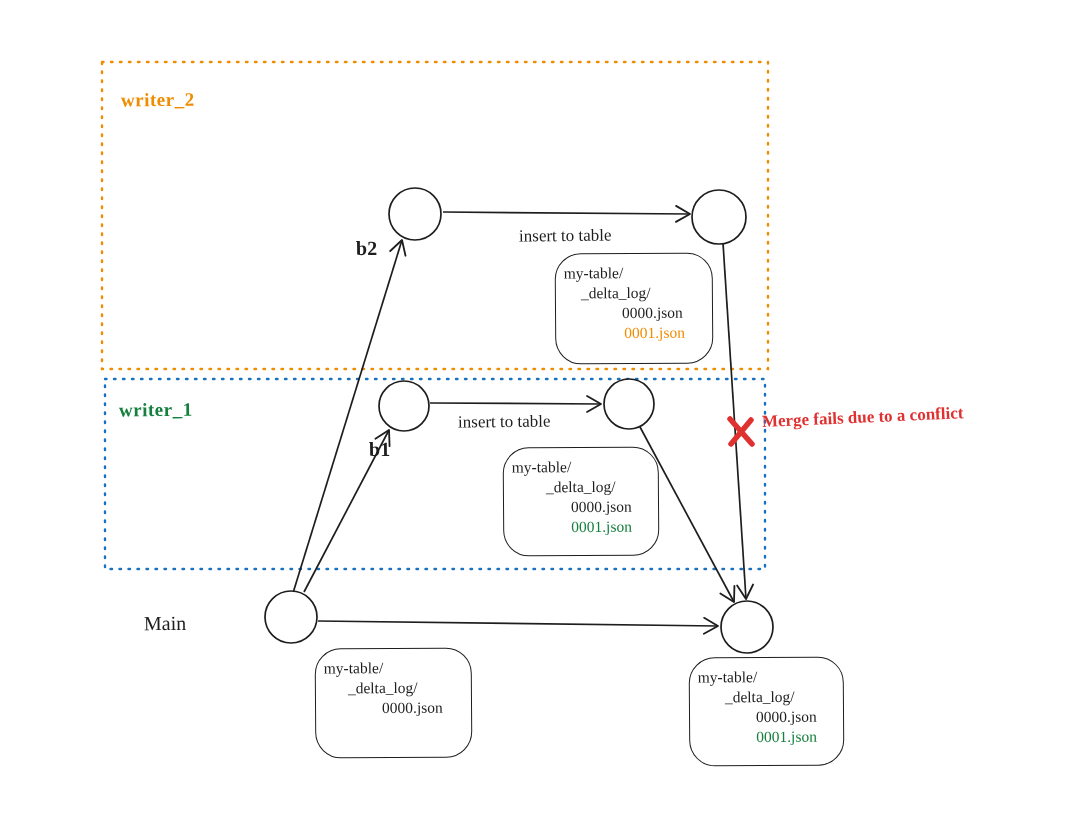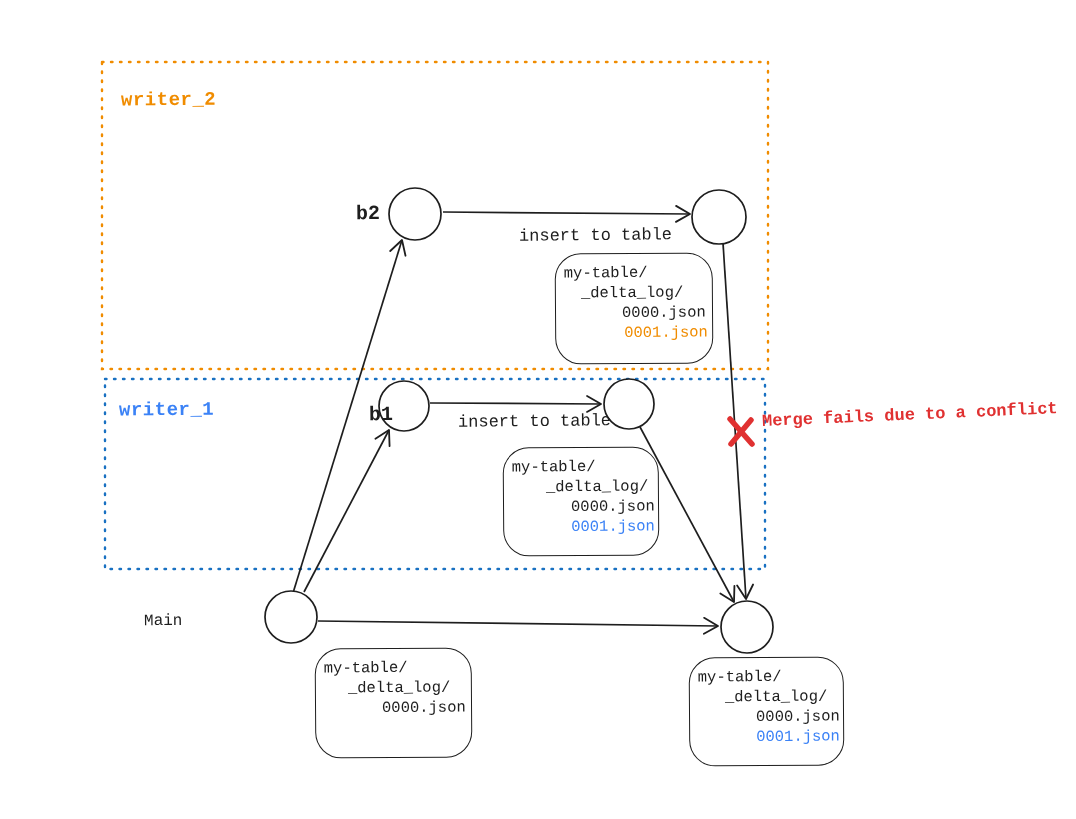--- a/index.html
+++ b/index.html
@@ -1,33 +1,33 @@
 <!DOCTYPE html>
 <html><head>
 <meta charset="utf-8">
 <style>
   html, body { margin: 0; padding: 0; background: #ffffff; }
   .canvas {
     position: relative;
     width: 1076px;
     height: 819px;
     background: #ffffff;
-    font-family: Liberation Mono, monospace;
+    font-family: Liberation Serif, serif;
     color: #1e1e1e;
     overflow: hidden;
   }
   svg.shapes { position: absolute; left: 0; top: 0; }
   .txt { position: absolute; white-space: nowrap; transform: rotate(-0.6deg); }
   .lane-label { font-size: 19px; font-weight: bold; letter-spacing: 0.5px; }
-  .branch-label { font-size: 20px; font-weight: bold; }
-  .main-label { font-size: 16px; text-align: right; }
+  .branch-label { font-size: 20px; font-weight: bold; margin-top: 35px; }
+  .main-label { font-size: 20px; text-align: right; }
   .edge-label { font-size: 17px; }
   .conflict-label { font-size: 17px; color: #e03131; font-weight: bold; transform: rotate(-2.5deg); transform-origin: left center; }
   .orange { color: #f08c00; }
-  .blue { color: #3b82f6; }
+  .blue { color: #15803d; }
   .filebox {
     position: absolute;
     border: 1.8px solid #1e1e1e;
     border-radius: 26px;
     background: #ffffff;
     font-size: 15.5px;
     line-height: 20px;
     padding-top: 9px;
     box-sizing: border-box;
     transform: rotate(-0.4deg);

